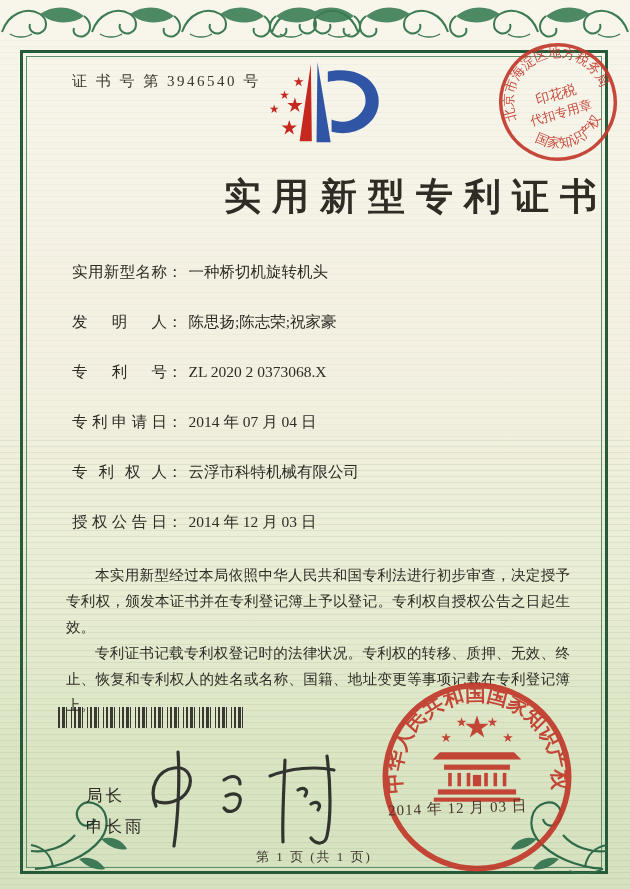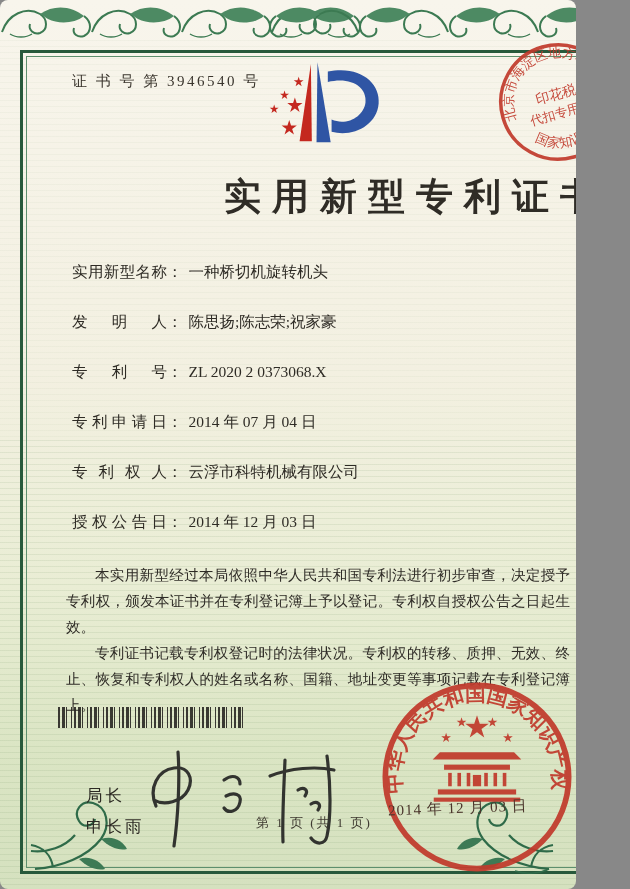--- a/index.html
+++ b/index.html
@@ -1,20 +1,19 @@
 <!DOCTYPE html>
 <html><head>
 <meta charset="utf-8">
 <style>
   html,body{margin:0;padding:0;background:#888;}
   .page{
-    position:relative;width:576px;height:889px;overflow:hidden;
+    position:relative;width:630px;height:889px;overflow:hidden;
     font-family:"Liberation Serif","DejaVu Serif",serif;
     background:linear-gradient(180deg,#f8f5ec 0%,#f3f0e1 42%,#e9edd4 66%,#dbe5c4 84%,#d5e1bf 100%);
-    border-radius:8px;
   }
   .texture{position:absolute;left:0;right:0;pointer-events:none;
     background:repeating-linear-gradient(180deg,rgba(104,142,92,.14) 0 1px,rgba(0,0,0,0) 1px 6px);}
   .texture.top{top:40px;height:400px;opacity:.35;}
   .texture.bottom{top:440px;bottom:0;opacity:.85;}
   .frame{position:absolute;left:20px;top:50px;width:588px;height:824px;
     border:3px solid #27593b;box-sizing:border-box;}
   .frame-inner{position:absolute;left:3px;top:3px;right:3px;bottom:3px;border:1px solid #5d8f6d;}
   .cert-number{position:absolute;left:72px;top:72px;font-size:15px;letter-spacing:2.5px;color:#3a352d;}
   .title{position:absolute;left:20px;top:172px;width:588px;text-align:right;
@@ -27,21 +26,21 @@
     font-size:14.5px;line-height:26px;color:#2e2b26;text-align:justify;margin-top:24px;}
   .paragraphs p{margin:0;text-indent:2em;}
   .barcode{position:absolute;left:58px;top:707px;width:188px;height:21px;opacity:.88;
     background:repeating-linear-gradient(90deg,#23211e 0 2px,rgba(0,0,0,0) 2px 4px,#23211e 4px 7px,rgba(0,0,0,0) 7px 8px,#23211e 8px 9px,rgba(0,0,0,0) 9px 13px,#23211e 13px 14px,rgba(0,0,0,0) 14px 16px);}
   .signer{position:absolute;left:62px;top:780px;font-size:16.5px;letter-spacing:3px;color:#2c2923;line-height:31px;margin-left:24px;}
   .signature-svg{position:absolute;left:128px;top:746px;}
   .tax-stamp{position:absolute;left:492px;top:36px;transform:rotate(-16deg);opacity:.92;}
   .big-seal{position:absolute;left:374px;top:674px;opacity:.93;}
   .seal-date{position:absolute;left:388px;top:799px;font-size:15px;letter-spacing:1px;
     color:#4a352b;transform:rotate(-2deg);z-index:5;}
-  .footer{position:absolute;left:20px;top:814px;width:588px;text-align:center;
+  .footer{position:absolute;left:20px;top:848px;width:588px;text-align:center;
     font-size:13px;letter-spacing:2px;color:#3f3a31;}
   .ring-text{fill:#c13a2c;font-family:"Liberation Serif",serif;}
   .seal-red{fill:#c13a2c;}
   .top-band{position:absolute;left:0;top:0;}
   .corner{position:absolute;bottom:14px;}
   .corner.right{right:18px;}
   .corner.left{left:26px;transform:scale(-1,1);}
   .logo{position:absolute;left:245px;top:50px;}
 </style>
 </head>

